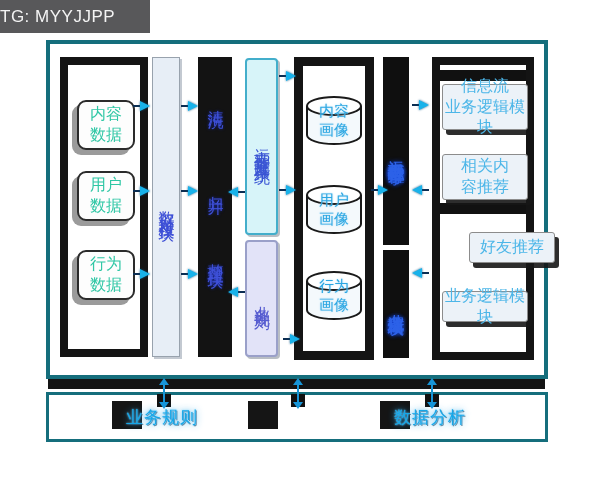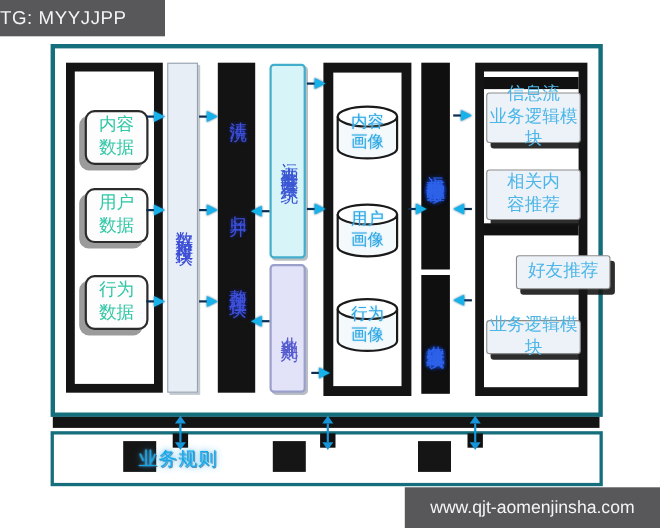--- a/index.html
+++ b/index.html
@@ -196,18 +196,16 @@
   <div class="varr" style="left:426px">
       <span class="tup"></span>
       <span class="stem"></span>
       <span class="tdown"></span>
     </div>
 
   <div class="ctrl-accent acc-1"></div>
   <div class="ctrl-accent acc-2"></div>
   <div class="ctrl-accent acc-3"></div>
   <span class="ctrl lbl-1">业务规则</span>
-
-  <div class="banner banner-bottom">
-    <span>www.qjt-aomenjinsha.com</span>
-  </div>
+  <span class="ctrl lbl-3">数据分析</span>
+
 
 </div>
 
 </body></html>

